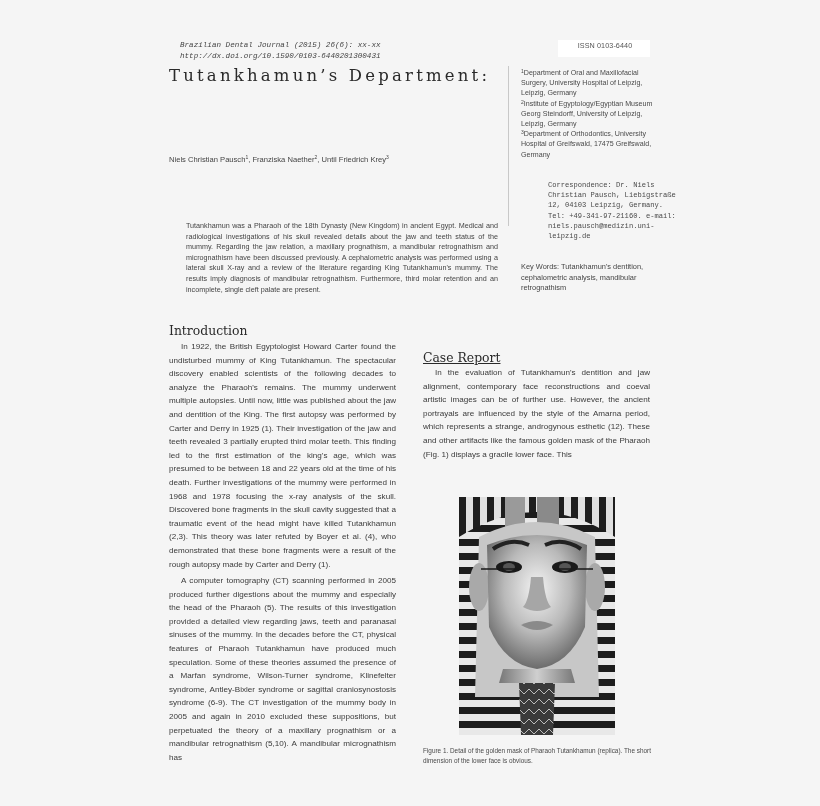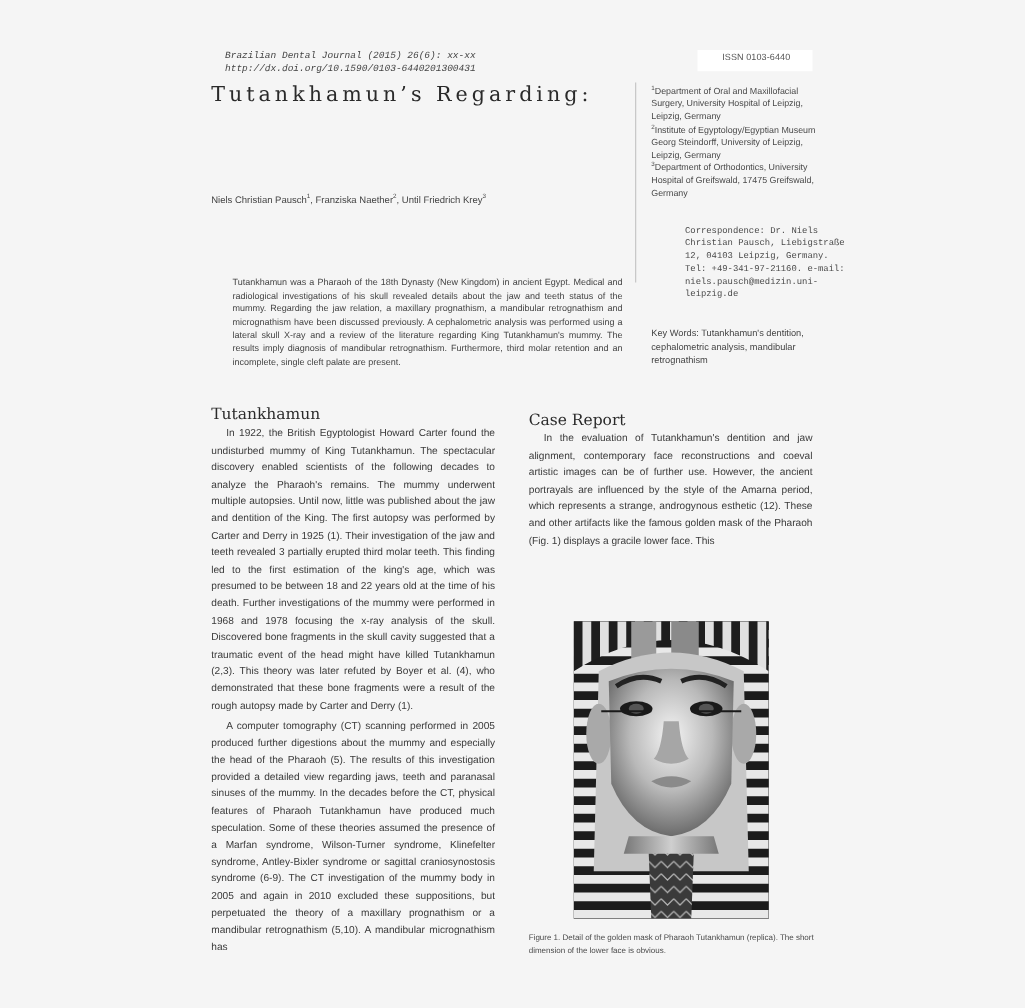--- a/index.html
+++ b/index.html
@@ -68,21 +68,21 @@
 <body>
 
 <div class="abs journal-meta">
   <div>Brazilian Dental Journal (2015) 26(6): xx-xx</div>
   <div>http://dx.doi.org/10.1590/0103-6440201300431</div>
 </div>
 
 <div class="abs issn-box"></div>
 <div class="abs issn">ISSN 0103-6440</div>
 
-<div class="abs title"><div>Tutankhamun’s Regarding:</div></div>
+<div class="abs title"><div>Tutankhamun’s Department:</div></div>
 
 <div class="abs vline"></div>
 
 <div class="abs aff">
   <div><sup>1</sup><span>Department of Oral and Maxillofacial Surgery, University Hospital of Leipzig, Leipzig, Germany</span></div>
   <div><sup>2</sup><span>Institute of Egyptology/Egyptian Museum Georg Steindorff, University of Leipzig, Leipzig, Germany</span></div>
   <div><sup>3</sup><span>Department of Orthodontics, University Hospital of Greifswald, 17475 Greifswald, Germany</span></div>
 </div>
 
 <div class="abs authors">
@@ -91,27 +91,27 @@
   <span>Until Friedrich Krey</span><sup>3</sup>
 </div>
 
 <div class="abs corr">Correspondence: Dr. Niels Christian Pausch, Liebigstraße 12, 04103 Leipzig, Germany. Tel: +49-341-97-21160. e-mail: niels.pausch@medizin.uni-leipzig.de</div>
 
 <div class="abs abstract">Tutankhamun was a Pharaoh of the 18th Dynasty (New Kingdom) in ancient Egypt. Medical and radiological investigations of his skull revealed details about the jaw and teeth status of the mummy. Regarding the jaw relation, a maxillary prognathism, a mandibular retrognathism and micrognathism have been discussed previously. A cephalometric analysis was performed using a lateral skull X-ray and a review of the literature regarding King Tutankhamun's mummy. The results imply diagnosis of mandibular retrognathism. Furthermore, third molar retention and an incomplete, single cleft palate are present.</div>
 
 <div class="abs keywords">Key Words: Tutankhamun's dentition, cephalometric analysis, mandibular retrognathism</div>
 
 <div class="abs col1">
-  <div class="section-h">Tutankhamun</div>
+  <div class="section-h">Introduction</div>
   <p class="body-text indent" style="margin-top:1px;">In 1922, the British Egyptologist Howard Carter found the undisturbed mummy of King Tutankhamun. The spectacular discovery enabled scientists of the following decades to analyze the Pharaoh's remains. The mummy underwent multiple autopsies. Until now, little was published about the jaw and dentition of the King. The first autopsy was performed by Carter and Derry in 1925 (1). Their investigation of the jaw and teeth revealed 3 partially erupted third molar teeth. This finding led to the first estimation of the king's age, which was presumed to be between 18 and 22 years old at the time of his death. Further investigations of the mummy were performed in 1968 and 1978 focusing the x-ray analysis of the skull. Discovered bone fragments in the skull cavity suggested that a traumatic event of the head might have killed Tutankhamun (2,3). This theory was later refuted by Boyer et al. (4), who demonstrated that these bone fragments were a result of the rough autopsy made by Carter and Derry (1).</p>
   <p class="body-text indent" style="margin-top:3px;">A computer tomography (CT) scanning performed in 2005 produced further digestions about the mummy and especially the head of the Pharaoh (5). The results of this investigation provided a detailed view regarding jaws, teeth and paranasal sinuses of the mummy. In the decades before the CT, physical features of Pharaoh Tutankhamun have produced much speculation. Some of these theories assumed the presence of a Marfan syndrome, Wilson-Turner syndrome, Klinefelter syndrome, Antley-Bixler syndrome or sagittal craniosynostosis syndrome (6-9). The CT investigation of the mummy body in 2005 and again in 2010 excluded these suppositions, but perpetuated the theory of a maxillary prognathism or a mandibular retrognathism (5,10). A mandibular micrognathism has</p>
 </div>
 
 <div class="abs col2">
-  <div class="section-h" style="margin-top:2px;">Case Report</div>
+  <div class="section-h" style="margin-top:24px;text-decoration:underline;">Case Report</div>
   <p class="body-text indent">In the evaluation of Tutankhamun's dentition and jaw alignment, contemporary face reconstructions and coeval artistic images can be of further use. However, the ancient portrayals are influenced by the style of the Amarna period, which represents a strange, androgynous esthetic (12). These and other artifacts like the famous golden mask of the Pharaoh (Fig. 1) displays a gracile lower face. This</p>
 </div>
 
 <div class="abs figure" aria-label="golden mask of Pharaoh Tutankhamun (replica), grayscale photo">
   <svg width="156" height="238" viewBox="0 0 156 238" xmlns="http://www.w3.org/2000/svg">
     <defs>
       <pattern id="stripes" width="156" height="14" patternUnits="userSpaceOnUse">
         <rect width="156" height="14" fill="#e8e8e8"></rect>
         <rect y="0" width="156" height="7" fill="#1c1c1c"></rect>
       </pattern>

